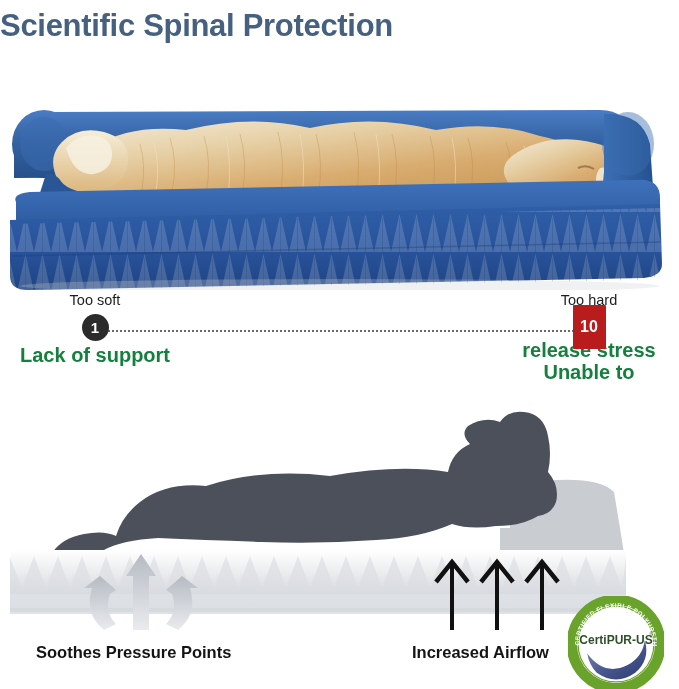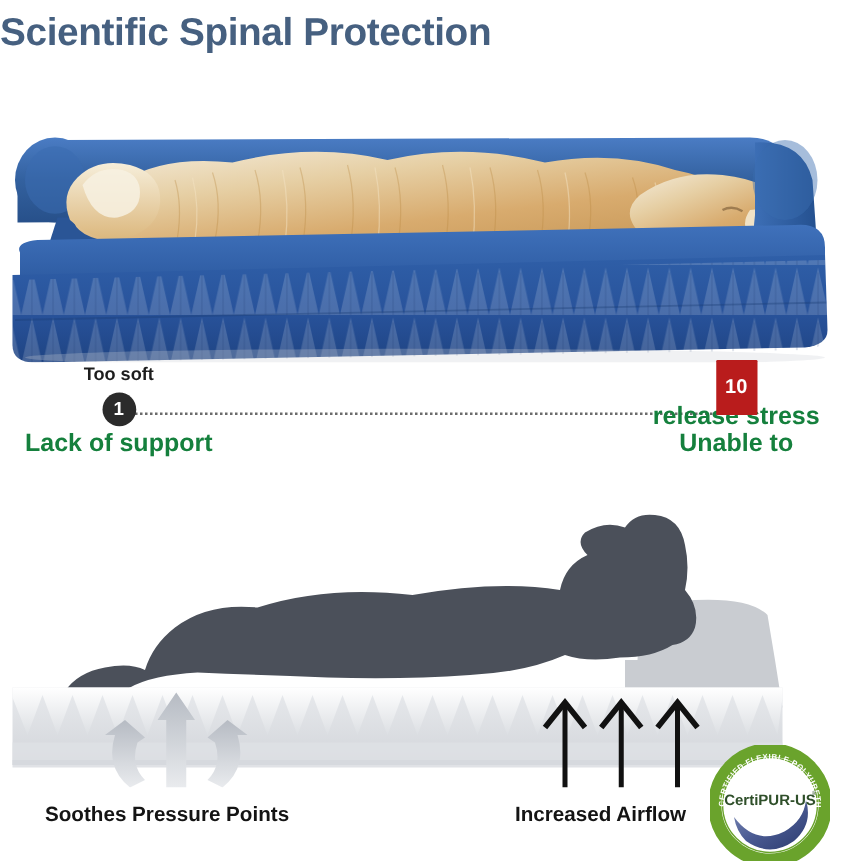--- a/index.html
+++ b/index.html
@@ -57,21 +57,21 @@
     width: 490px;
     height: 0;
     border-top: 2px dotted #6b6b6b;
   }
   .scale-point {
     position: absolute;
     text-align: center;
   }
   .scale-top-label {
     font-size: 14.5px;
-    font-weight: bold;
+    font-weight: normal;
     color: #1d1d1d;
     white-space: nowrap;
     line-height: 17px;
   }
   .scale-bottom-label {
     font-size: 20px;
     font-weight: bold;
     color: #15803d;
     white-space: nowrap;
     line-height: 17px;
@@ -264,20 +264,21 @@
   <div class="scale-point" id="pt-soft">
     <div class="scale-top-label">Too soft</div>
     <div class="badge-row">
       <span class="badge badge-circle">1</span>
     </div>
     <div class="scale-bottom-label">Lack of support</div>
   </div>
 
 
   <div class="scale-point" id="pt-hard">
+    <div class="scale-top-label">Too hard</div>
     <div class="badge-row">
       <span class="badge badge-square">10</span>
     </div>
     <div class="scale-bottom-label" style="margin-top:0">release stress</div>
     <div class="scale-bottom-label">Unable to</div>
   </div>
 </div>
 
 <div class="diagram">
   <svg class="diagram-svg" width="679" height="232" viewBox="0 0 679 232" xmlns="http://www.w3.org/2000/svg">

